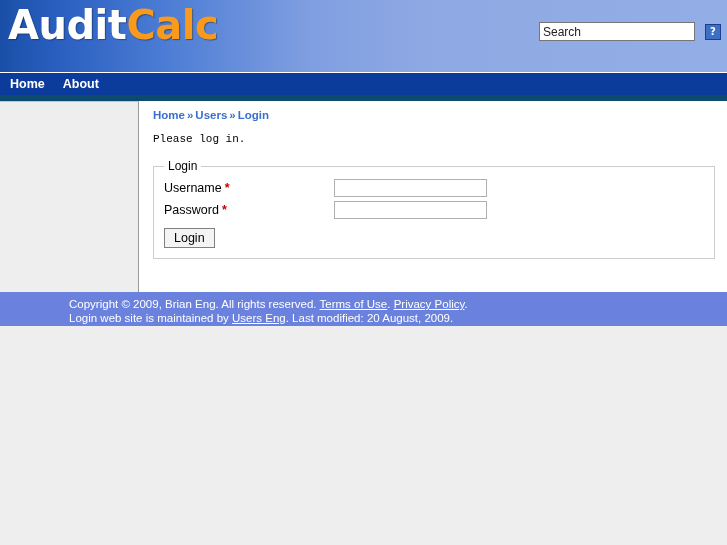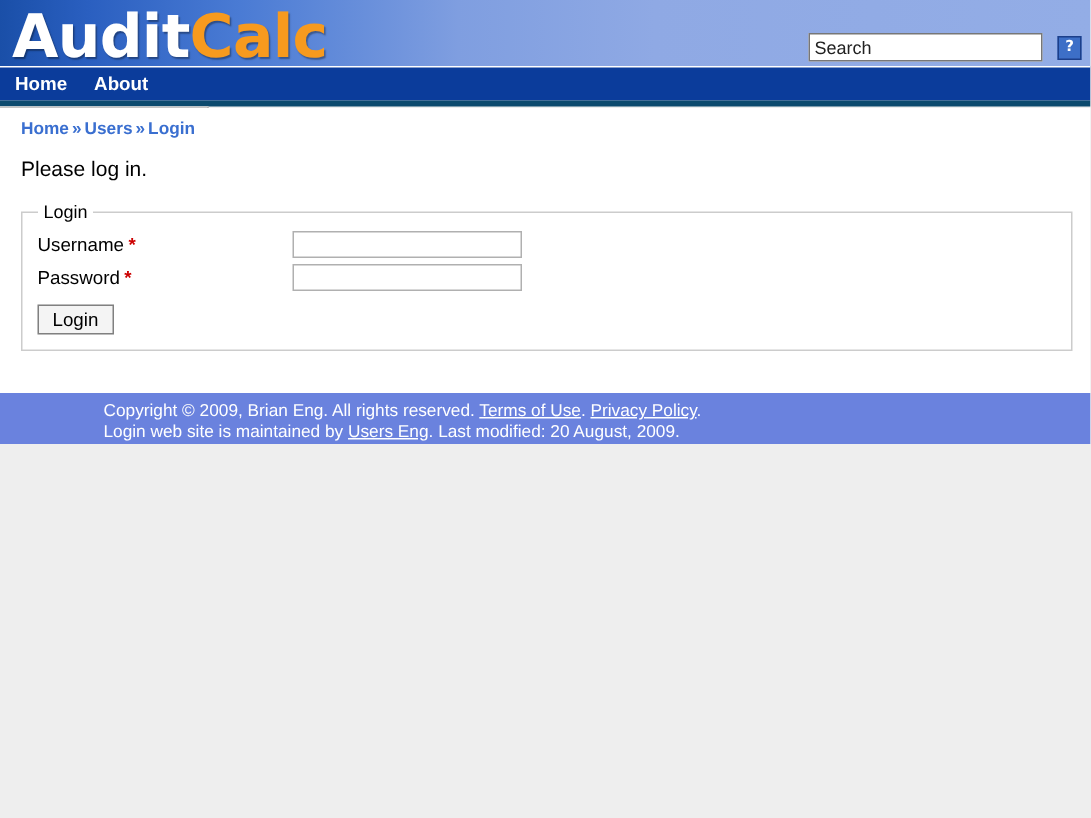--- a/index.html
+++ b/index.html
@@ -13,21 +13,21 @@
     background: #eeeeee;
     font-family: "Liberation Sans", sans-serif;
     font-size: 12px;
     color: #000000;
     overflow: hidden;
   }
 
   
   #header {
     position: relative;
-    height: 44px;
+    height: 72px;
     background: linear-gradient(to right,
                 #1a4fa8 0%,
                 #2a5fc0 8%,
                 #4a7bd4 22%,
                 #7f9ee0 42%,
                 #8fa9e4 60%,
                 #93ade6 100%);
     overflow: hidden;
   }
   #logo {
@@ -116,22 +116,21 @@
     font-size: 12.5px;
     text-decoration: none;
     margin-right: 18px;
     font-family: "Liberation Sans", sans-serif;
   }
 
   
   #page {
     display: flex;
     height: 191px;
-    border-top: 4px solid #0c4a6e;
-    flex-direction: column;
+    border-top: 6px solid #0c4a6e;
   }
   #sidebar {
     width: 139px;
     background: #eeeeee;
     border-right: 1px solid #9a9a9a;
     border-top: 1px solid #c4c4c4;
     box-sizing: border-box;
   }
   #content {
     flex: 1;
@@ -149,23 +148,24 @@
   #breadcrumb a {
     color: #3a6fd0;
     text-decoration: none;
   }
   #breadcrumb .crumb-sep {
     color: #3a6fd0;
     padding: 0 2px;
   }
 
   #intro {
-    font-size: 14px;
+    font-size: 11px;
     color: #000000;
     margin-bottom: 14px;
+    font-family: Liberation Mono, monospace;
   }
 
   fieldset#login-fieldset {
     border: 1px solid #cccccc;
     margin: 0 2px 0 0;
     padding: 4px 10px 8px 10px;
   }
   fieldset#login-fieldset legend {
     font-size: 12px;
     color: #000000;

